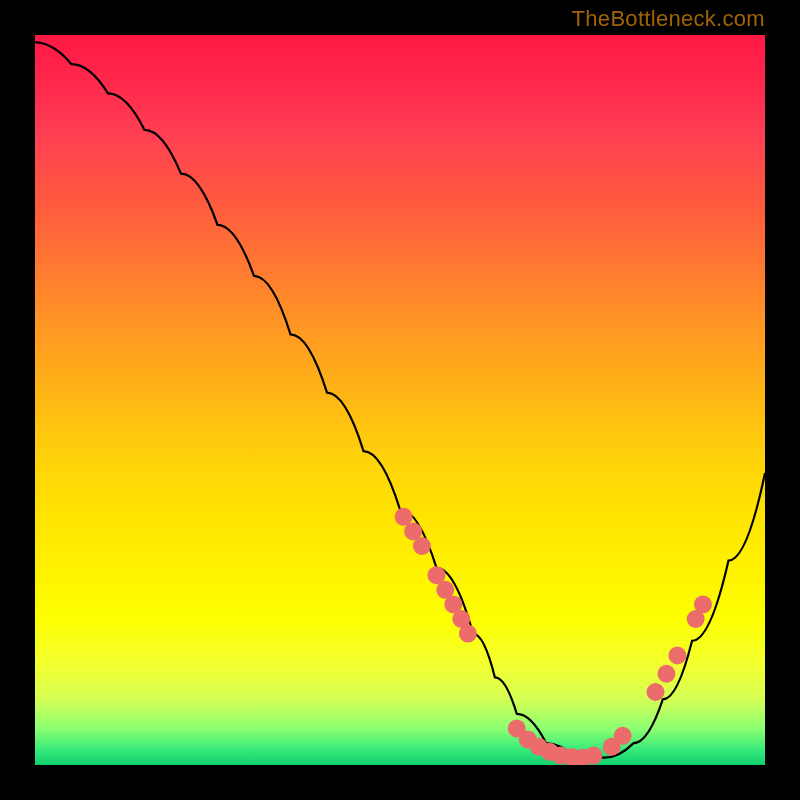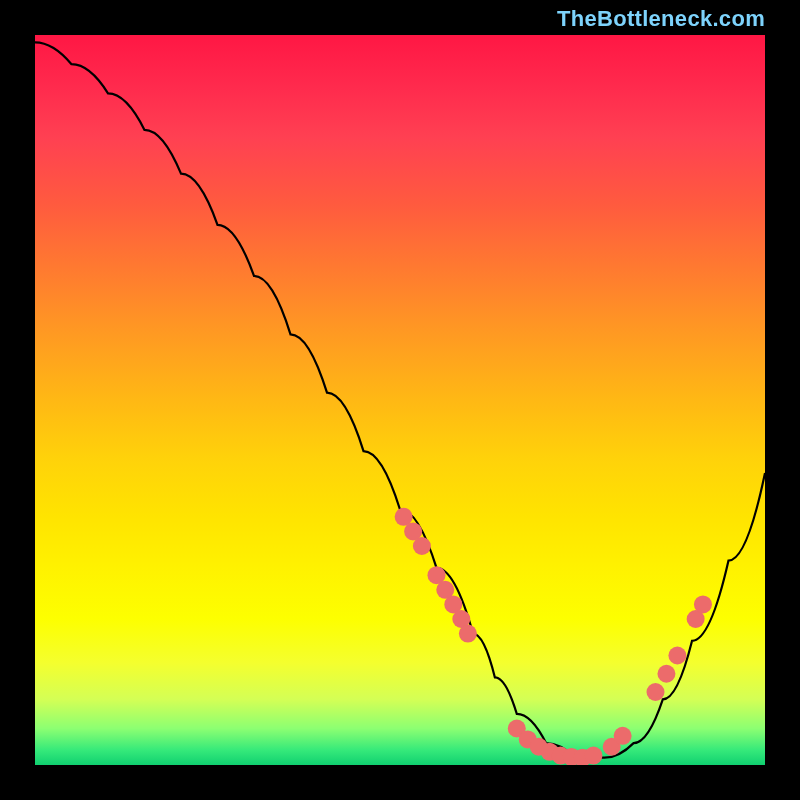--- a/index.html
+++ b/index.html
@@ -16,21 +16,21 @@
   #ffd20a 58%,
   #ffe400 66%,
   #fff200 73%,
   #fdff00 80%,
   #f4ff2e 86%,
   #d4ff55 91%,
   #8cff72 95%,
   #35e97a 98%,
   #10d070 100%)}
 .curve-svg{position:absolute;top:0;left:0;width:100%;height:100%}
-.watermark{position:absolute;top:6px;right:35px;color:#7dd3fc;font-size:22px;font-weight:700;letter-spacing:0.3px}
+.watermark{position:absolute;top:6px;right:35px;color:#a16207;font-size:22px;font-weight:400;letter-spacing:0.3px}
 </style>
 </head>
 <body>
 
 <div class="canvas">
   <div class="watermark">TheBottleneck.com</div>
   <div class="plot-area">
     <div class="gradient"></div>
     <svg class="curve-svg" viewBox="0 0 730 730" preserveAspectRatio="none">
       <path id="curve-path" fill="none" stroke="#000" stroke-width="2.2" d="M 0.00 7.30 Q 18.25 7.30 36.50 29.20 Q 54.75 29.20 73.00 58.40 Q 91.25 58.40 109.50 94.90 Q 127.75 94.90 146.00 138.70 Q 164.25 138.70 182.50 189.80 Q 200.75 189.80 219.00 240.90 Q 237.25 240.90 255.50 299.30 Q 273.75 299.30 292.00 357.70 Q 310.25 357.70 328.50 416.10 Q 346.75 416.10 365.00 474.50 Q 383.25 474.50 401.50 532.90 Q 419.75 532.90 438.00 598.60 Q 448.95 598.60 459.90 642.40 Q 470.85 642.40 481.80 678.90 Q 496.40 678.90 511.00 708.10 Q 525.60 708.10 540.20 722.70 Q 554.80 722.70 569.40 722.70 Q 584.00 722.70 598.60 708.10 Q 613.20 708.10 627.80 664.30 Q 642.40 664.30 657.00 605.90 Q 675.25 605.90 693.50 525.60 Q 711.75 525.60 730.00 438.00"></path>

